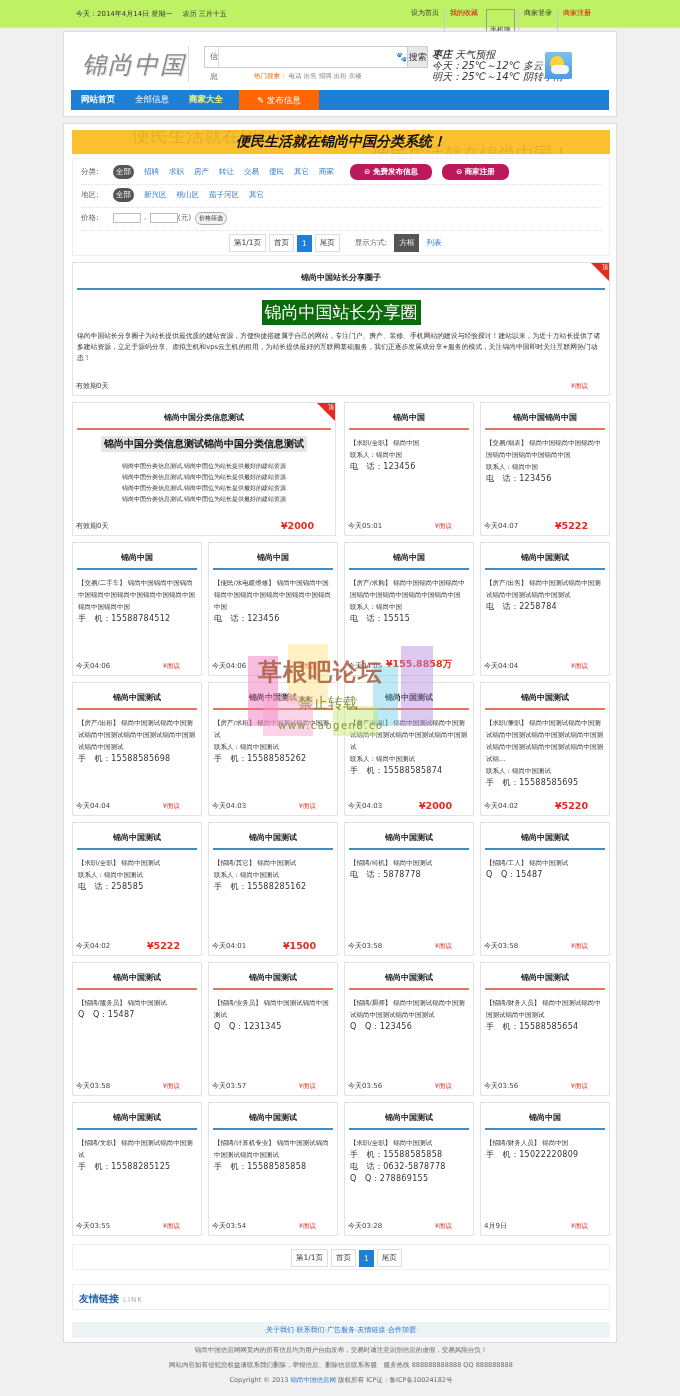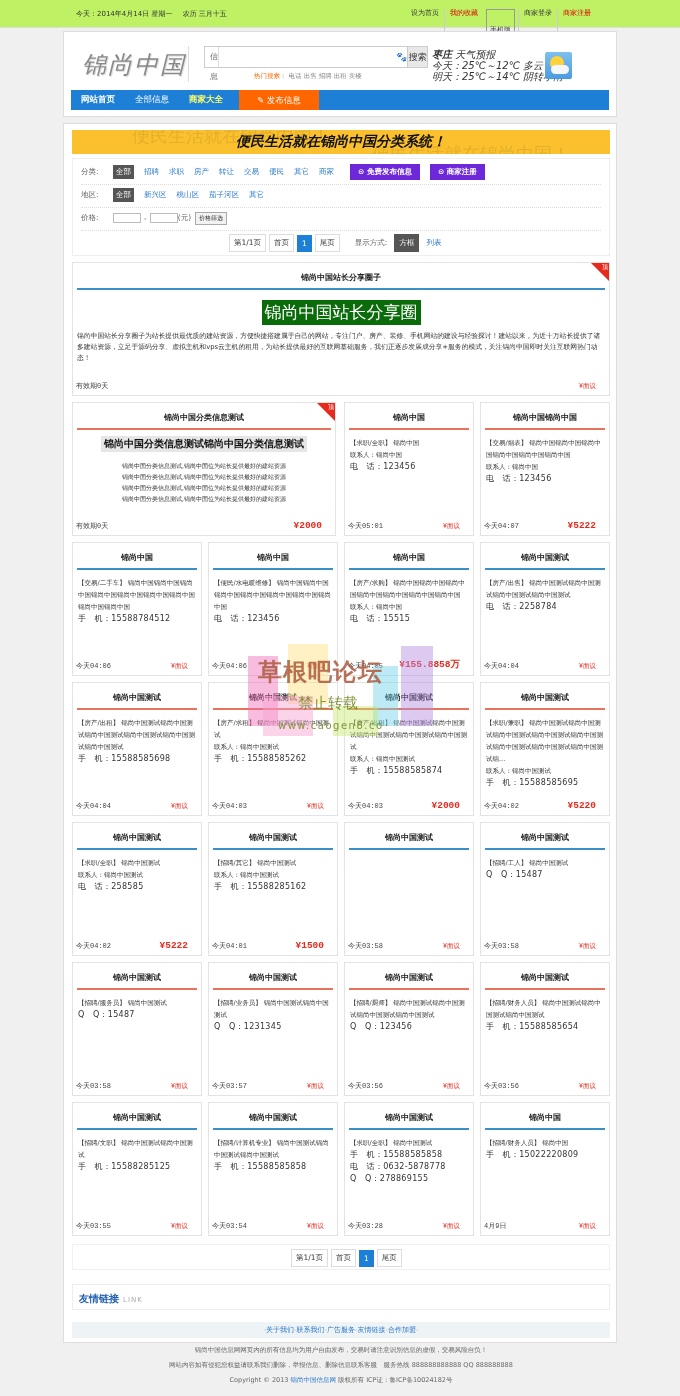--- a/index.html
+++ b/index.html
@@ -35,38 +35,38 @@
 .nav a.yellow{color:#ffff66;}
 .nav .post{background:#ff6600;height:20px;line-height:20px;margin-left:6px;padding:0 18px;font-weight:normal;}
 .main{top:123px;height:1220px;}
 .banner{position:absolute;left:8px;top:6px;width:538px;height:24px;background:#fbc02d;overflow:hidden;}
 .banner .ghost{position:absolute;left:60px;top:-6px;font-size:18px;color:rgba(120,100,40,.18);white-space:nowrap;}
 .banner .ghost2{position:absolute;left:300px;top:12px;font-size:18px;color:rgba(120,100,40,.18);white-space:nowrap;}
 .banner .txt{position:absolute;left:0;right:0;top:3px;text-align:center;font-size:14px;font-style:italic;font-weight:bold;color:#111;}
 .filter{position:absolute;left:8px;top:34px;width:538px;height:98px;border:1px solid #eee;}
 .frow{position:absolute;left:8px;height:18px;display:flex;align-items:center;font-size:7.5px;}
 .frow .lbl{color:#666;width:32px;}
-.frow a{color:#2a7acc;margin-right:10px;}
+.frow a{color:#2a7acc;margin-right:10px;border-radius:7px;}
 .frow a.on{background:#555;color:#fff;padding:2px 3px;}
-.frow .bbtn{background:#6d28d9;color:#fff;padding:3px 8px;font-weight:bold;}
+.frow .bbtn{background:#be185d;color:#fff;padding:3px 14px;font-weight:bold;}
 .frow input{width:28px;height:10px;border:1px solid #bbb;margin-right:3px;}
 .frow .pbtn{border:1px solid #aaa;background:#f2f2f2;padding:1px 3px;font-size:6px;margin-left:4px;}
 .dash{position:absolute;left:8px;width:520px;border-top:1px dotted #ddd;}
 .pager{position:absolute;display:flex;align-items:center;gap:3px;font-size:7.5px;}
 .pager a{border:1px solid #ddd;padding:3px 4px;color:#333;}
 .pager a.cur{background:#1e7fd6;color:#fff;border-color:#1e7fd6;}
 .pager .mode{color:#666;margin-left:12px;margin-right:4px;}
 .pager a.mode-on{background:#555;color:#fff;border-color:#555;}
 .pager a.mode-off{border:none;color:#2a7acc;}
 .card{position:absolute;background:#fff;border:1px solid #e3e3e3;overflow:hidden;}
 .card .ttl{text-align:center;font-weight:bold;font-size:8px;color:#222;padding-top:9px;height:25px;}
 .card .line{margin:0 4px;height:2px;}
 .card .body{padding:7px 5px 0 5px;font-size:6.5px;line-height:12px;color:#333;}
 .card .body .big{font-size:8px;letter-spacing:.3px;}
-.card .foot{position:absolute;left:3px;right:13px;bottom:4px;display:flex;justify-content:space-between;align-items:flex-end;font-size:7px;color:#444;font-family:Liberation Mono, monospace;}
+.card .foot{position:absolute;left:3px;right:21px;bottom:4px;display:flex;justify-content:space-between;align-items:flex-end;font-size:7px;color:#444;}
 .card .price{color:#e62b1e;font-weight:bold;font-size:9.5px;}
 .card .neg{color:#e62b1e;font-size:6.5px;}
 .corner{position:absolute;right:0;top:0;width:0;height:0;border-top:18px solid #e62b1e;border-left:18px solid transparent;}
 .corner span{position:absolute;right:1px;top:-18px;color:#fff;font-size:6px;}
 .featured{left:8px;top:138px;width:538px;height:134px;}
 .featured .gbox{display:inline-block;background:#0a6b0a;color:#fff;font-family:"DejaVu Serif",serif;font-size:17px;padding:1px 3px;}
 .f2 .gtitle{display:inline-block;background:#e6e6e6;font-family:"DejaVu Serif",serif;font-weight:bold;font-size:10px;padding:1px 3px;color:#111;}
 .bottompager{position:absolute;left:8px;top:1120px;width:538px;height:26px;border:1px solid #f0f0f0;}
 .links{position:absolute;left:8px;top:1160px;width:538px;height:26px;border:1px solid #eee;}
 .links .h{position:absolute;left:6px;top:7px;font-size:10px;font-weight:bold;color:#1e5fb0;}
@@ -363,20 +363,24 @@
           <div class="big">手　机：15588285162</div>
         </div>
         <div class="foot">
           <span>今天04:01</span>
           <span class="price">¥1500</span>
         </div>
       </div>
       <div class="card" style="left: 280px; top: 698px; width: 130px; height: 134px;">
         <div class="ttl">锦尚中国测试</div>
         <div class="line" style="background:#3a8fc8"></div>
+        <div class="body">
+          <div>【招聘/司机】 锦尚中国测试</div>
+          <div class="big">电　话：5878778</div>
+        </div>
         <div class="foot">
           <span>今天03:58</span>
           <span class="neg">¥面议</span>
         </div>
       </div>
       <div class="card" style="left: 416px; top: 698px; width: 130px; height: 134px;">
         <div class="ttl">锦尚中国测试</div>
         <div class="line" style="background:#3a8fc8"></div>
         <div class="body">
           <div>【招聘/工人】 锦尚中国测试</div>

